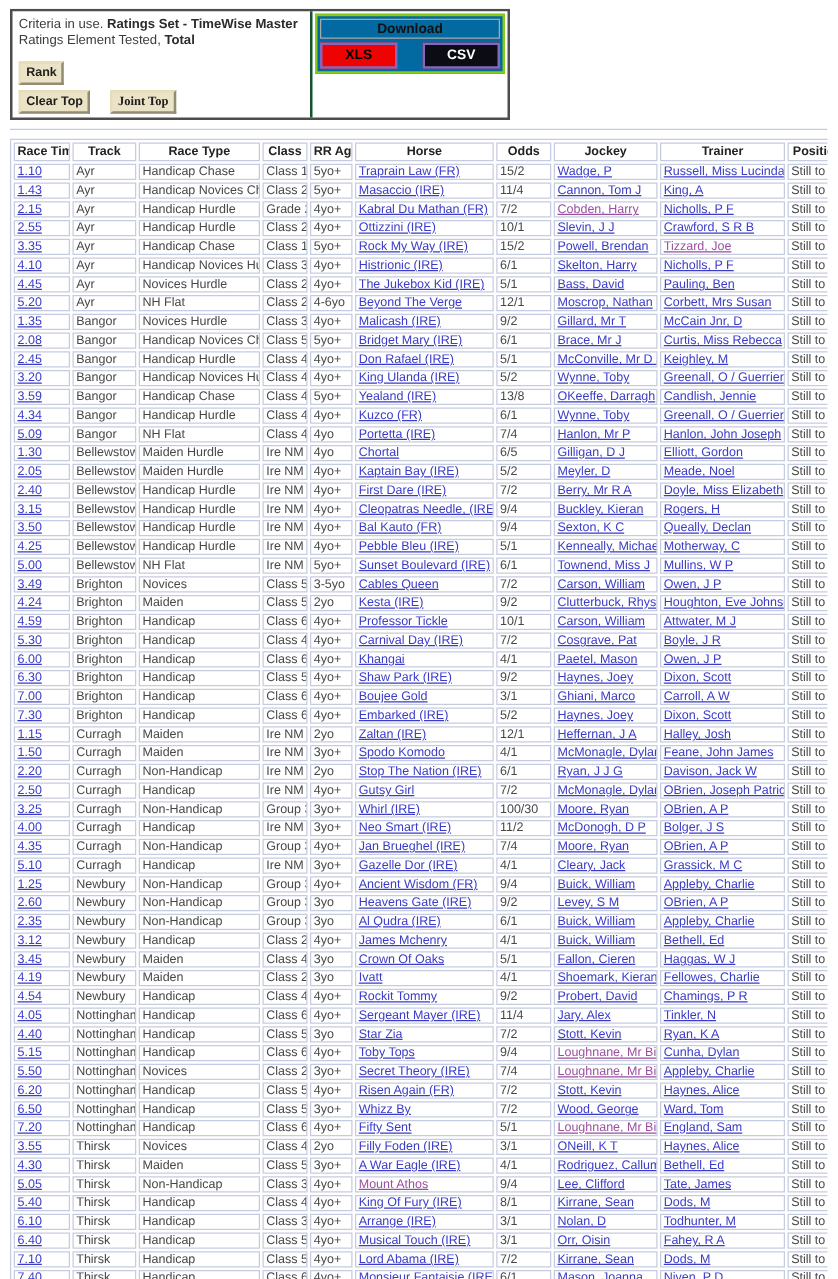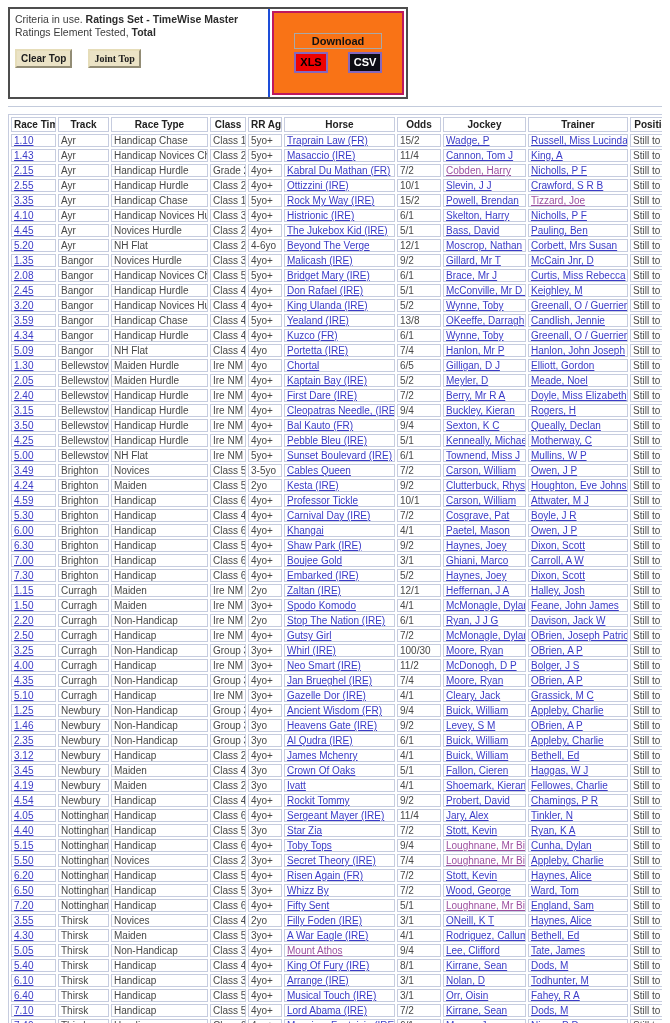--- a/index.html
+++ b/index.html
@@ -14,23 +14,23 @@
 
   
   .criteria-wrap {
     display: flex;
     width: 400px;
     border: 2px solid #4d4d4d;
     background: #fff;
     min-height: 88px;
   }
   .criteria-cell {
-    width: 260px;
+    width: 240px;
     padding: 4px 0 3px 5px;
-    border-right: 2px solid #1d4ed8;
+    border-right: 2px solid #14532d;
   }
   .criteria-text {
     font-size: 10.5px;
     line-height: 13px;
     color: #3c3c3c;
     white-space: nowrap;
     margin-bottom: 9px;
   }
   .criteria-text b { color: #2c2c2c; }
   .btn {
@@ -42,23 +42,23 @@
     font-size: 10px;
     color: #1d1d1d;
     padding: 2px 4px;
     cursor: pointer;
   }
   .btn-row { margin-top: 3px; }
   .btn + .btn { margin-left: 16px; font-family: Liberation Serif, serif; }
 
   .download-cell { flex: 1; padding: 2px; }
   .download-panel {
-    border: 2px solid #be185d;
-    padding: 20px;
-    background: #f97316;
+    border: 2px solid #84cc16;
+    padding: 2px;
+    background: #0369a1;
   }
   .download-title {
     border: 1px solid #a8a8a8;
     text-align: center;
     font-size: 11px;
     font-weight: bold;
     color: #111;
     padding: 1px 0;
     margin-bottom: 3px;
   }
@@ -120,20 +120,23 @@
   table.grid a.visited { color: var(--visited-link); }
 </style>
 </head>
 <body>
 
 <div class="criteria-wrap">
   <div class="criteria-cell">
     <div class="criteria-text">
       <span>Criteria in use. </span><b>Ratings Set - TimeWise Master</b><br>
       <span>Ratings Element Tested, </span><b>Total</b>
+    </div>
+    <div>
+      <button class="btn">Rank</button>
     </div>
     <div class="btn-row">
       <button class="btn">Clear Top</button><button class="btn">Joint Top</button>
     </div>
   </div>
   <div class="download-cell">
     <div class="download-panel">
       <div class="download-title">Download</div>
       <div class="download-buttons">
         <a class="dl-btn xls" href="#">XLS</a>
@@ -623,21 +626,21 @@
         <td>Non-Handicap</td>
         <td>Group 3</td>
         <td>4yo+</td>
         <td><a href="#">Ancient Wisdom (FR)</a></td>
         <td>9/4</td>
         <td><a href="#">Buick, William</a></td>
         <td><a href="#">Appleby, Charlie</a></td>
         <td>Still to Run</td>
       </tr>
       <tr>
-        <td><a href="#">1.46</a></td>
+        <td><a href="#">2.60</a></td>
         <td>Newbury</td>
         <td>Non-Handicap</td>
         <td>Group 3</td>
         <td>3yo</td>
         <td><a href="#">Heavens Gate (IRE)</a></td>
         <td>9/2</td>
         <td><a href="#">Levey, S M</a></td>
         <td><a href="#">OBrien, A P</a></td>
         <td>Still to Run</td>
       </tr>

